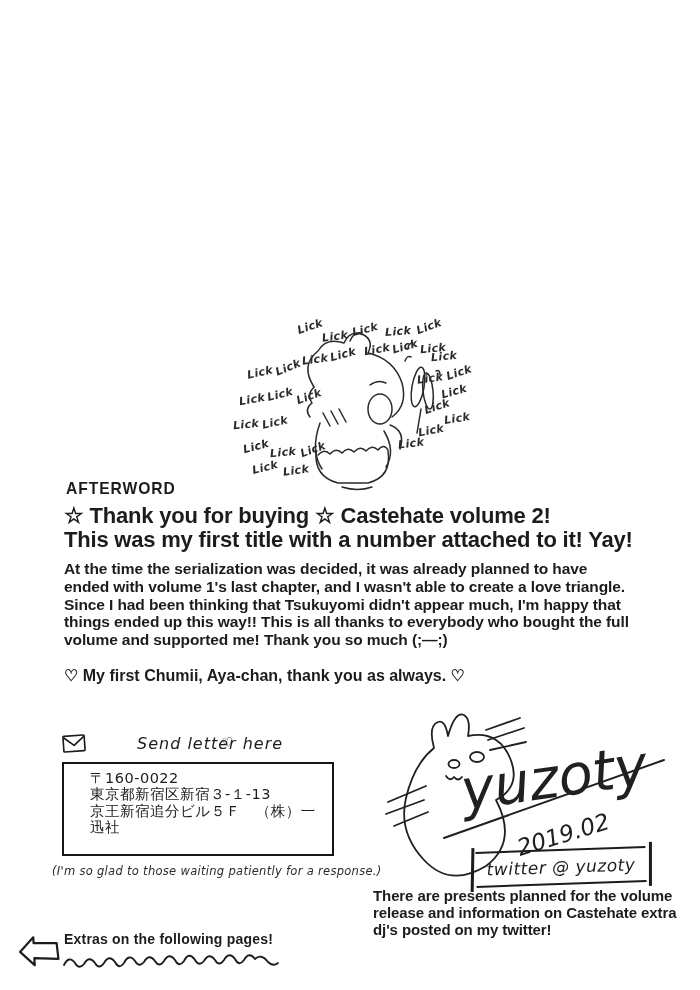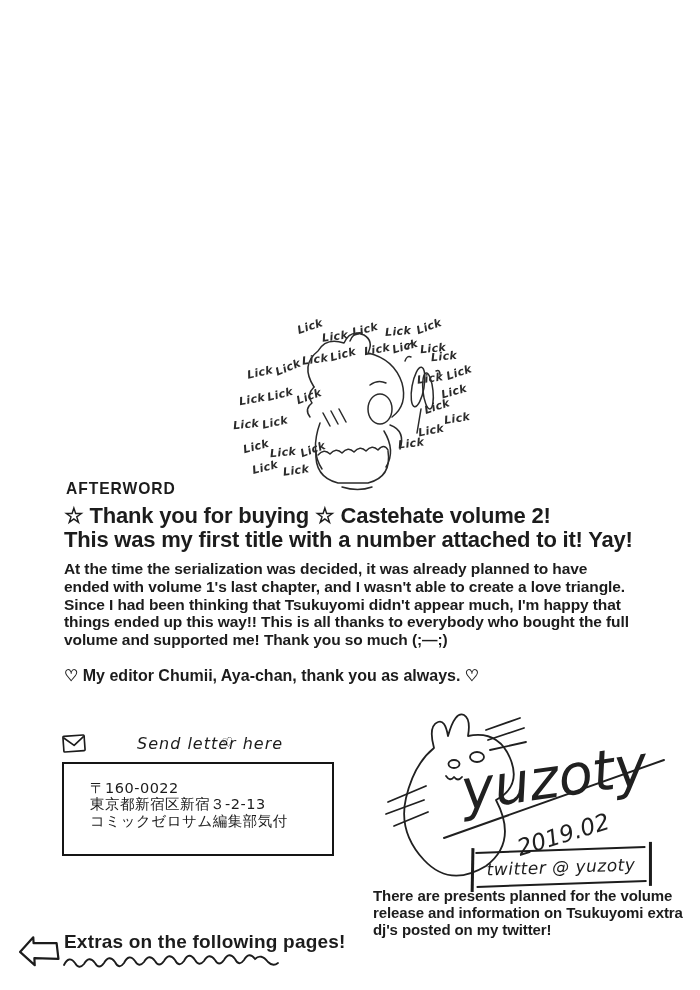--- a/index.html
+++ b/index.html
@@ -34,21 +34,21 @@
   .editor-line{position:absolute;left:64px;top:666px;font-size:16px;font-weight:bold;}
   .volume3-line{position:absolute;left:64px;top:694px;font-size:15px;font-weight:bold;}
 
   .mail-row{position:absolute;left:60px;top:731px;height:26px;}
   .envelope{position:absolute;left:2px;top:3px;width:24px;height:19px;transform:rotate(-4deg);}
   .mail-label{position:absolute;left:34px;top:3px;font-size:16px;white-space:nowrap;letter-spacing:1px;margin-left:43px;}
   .mail-heart{position:absolute;left:162px;top:4px;font-size:13px;transform:rotate(-12deg);}
 
   .address-box{
     position:absolute;left:62px;top:762px;width:272px;height:94px;
-    border:2.5px solid #151515;box-sizing:border-box;padding:16px 8px 0 26px;
+    border:2.5px solid #151515;box-sizing:border-box;padding:6px 8px 0 26px;
     font-family:"DejaVu Sans",sans-serif;font-size:14.5px;line-height:16.4px;
     letter-spacing:.5px;
   }
   .response-note{
     position:absolute;left:52px;top:864px;font-size:11.5px;white-space:nowrap;
     letter-spacing:.3px;color:#2b2b2b;
   }
 
   .cat-sign-svg{position:absolute;left:372px;top:698px;width:300px;height:192px;}
 
@@ -64,21 +64,21 @@
   .twitter-box::before{left:-5px;transform:rotate(3deg);}
   .twitter-box::after{right:-5px;transform:rotate(2deg);}
 
   .presents-note{
     position:absolute;left:373px;top:887px;width:312px;
     font-size:15px;line-height:17.2px;font-weight:bold;letter-spacing:-.1px;
   }
 
   .extras-row{position:absolute;left:0;top:925px;width:700px;height:60px;}
   .arrow-svg{position:absolute;left:15px;top:6px;width:46px;height:40px;transform:rotate(-3deg);}
-  .extras-label{position:absolute;left:64px;top:6px;font-size:19px;font-weight:bold;letter-spacing:.2px;white-space:nowrap;}
+  .extras-label{position:absolute;left:64px;top:6px;font-size:14px;font-weight:bold;letter-spacing:.2px;white-space:nowrap;}
   .squiggle-svg{position:absolute;left:62px;top:27px;width:278px;height:22px;}
 </style>
 </head>
 <body>
 
 <div class="page">
 
   <div class="lick-cloud">
     <svg class="chibi-svg" viewBox="0 0 256 188" xmlns="http://www.w3.org/2000/svg">
       <g stroke="#2a2a2a" fill="none" stroke-width="1.5" stroke-linecap="round" stroke-linejoin="round">
@@ -134,57 +134,58 @@
   <div class="afterword-heading">AFTERWORD</div>
   <div class="title pre">☆ Thank you for buying ☆ Castehate volume 2!
 This was my first title with a number attached to it! Yay!</div>
 
   <div class="body-par pre">At the time the serialization was decided, it was already planned to have
 ended with volume 1's last chapter, and I wasn't able to create a love triangle.
 Since I had been thinking that Tsukuyomi didn't appear much, I'm happy that
 things ended up this way!! This is all thanks to everybody who bought the full
 volume and supported me! Thank you so much (;—;)</div>
 
-  <div class="editor-line">♡ My editor Chumii, Aya-chan, thank you as always. ♡</div>
+  <div class="editor-line">♡ My first Chumii, Aya-chan, thank you as always. ♡</div>
 
   <div class="mail-row">
     <svg class="envelope" viewBox="0 0 26 20" xmlns="http://www.w3.org/2000/svg">
       <g stroke="#1c1c1c" fill="none" stroke-width="1.8" stroke-linejoin="round">
         <rect x="1.5" y="1.5" width="23" height="17" rx="1"></rect>
         <path d="M2 3 L13 12 L24 3"></path>
       </g>
     </svg>
     <span class="mail-label hand">Send letter here</span>
     <span class="mail-heart">♡</span>
   </div>
 
   <div class="address-box">
     <div>〒160-0022</div>
-    <div>東京都新宿区新宿３-2-13</div>
-    <div>コミックゼロサム編集部気付</div>
+    <div>東京都新宿区新宿３-１-13</div>
+    <div>京王新宿追分ビル５Ｆ　（株）一迅社</div>
   </div>
+  <div class="response-note hand">(I'm so glad to those waiting patiently for a response.)</div>
 
   <svg class="cat-sign-svg" viewBox="0 0 300 192" xmlns="http://www.w3.org/2000/svg">
     <g stroke="#202020" fill="none" stroke-width="1.8" stroke-linecap="round" stroke-linejoin="round">
       <path d="M62 50 Q56 28 66 24 Q73 21 76 38 Q83 13 92 17 Q99 21 96 38 Q126 32 138 60 Q150 88 124 102 Q146 144 114 168 Q78 190 52 162 Q26 134 34 100 Q42 66 62 50"></path>
       <ellipse cx="82" cy="66" rx="5.5" ry="4"></ellipse>
       <ellipse cx="105" cy="59" rx="7" ry="5"></ellipse>
       <path d="M74 78 q4 6 8 1 q4 5 8 0"></path>
       <path d="M16 104 L54 88 M14 116 L52 102 M22 128 L56 114"></path>
       <path d="M114 32 L148 20 M116 42 L152 30 M118 52 L154 44"></path>
       <path d="M72 140 L292 62" stroke-width="2"></path>
     </g>
     <text x="92" y="112" font-family="DejaVu Sans, sans-serif" font-style="italic" font-size="56" fill="#202020" transform="rotate(-8 92 112)">yuzoty</text>
     <text x="148" y="158" font-family="DejaVu Sans, sans-serif" font-style="italic" font-size="23" fill="#202020" transform="rotate(-17 148 158)">2019.02</text>
   </svg>
 
   <div class="twitter-box hand">twitter @ yuzoty</div>
 
   <div class="presents-note pre">There are presents planned for the volume
-release and information on Tsukuyomi extra
+release and information on Castehate extra
 dj's posted on my twitter!</div>
 
   <div class="extras-row">
     <svg class="arrow-svg" viewBox="0 0 46 38" xmlns="http://www.w3.org/2000/svg">
       <path d="M19 5 L5 19 L19 33 L19 26 L43 28 L42 12 L19 11 Z" stroke="#1c1c1c" stroke-width="2.2" fill="none" stroke-linejoin="round"></path>
     </svg>
     <span class="extras-label">Extras on the following pages!</span>
     <svg class="squiggle-svg" viewBox="0 0 278 22" xmlns="http://www.w3.org/2000/svg">
       <path d="M2 13 q5 -10 11 -2 q4 7 9 1 q5 -9 11 -1 q4 7 9 0 q5 -9 11 -1 q4 8 9 1 q5 -10 11 -2 q4 7 9 1 q5 -9 11 -1 q4 7 9 0 q5 -9 11 -1 q4 8 9 1 q5 -10 11 -1 q4 7 9 1 q5 -9 11 -1 q4 7 9 0 q5 -9 11 -1 q4 8 9 1 q5 -9 11 -1 q6 -6 13 3 q5 5 10 1" stroke="#1c1c1c" stroke-width="1.8" fill="none" stroke-linecap="round"></path>
     </svg>

